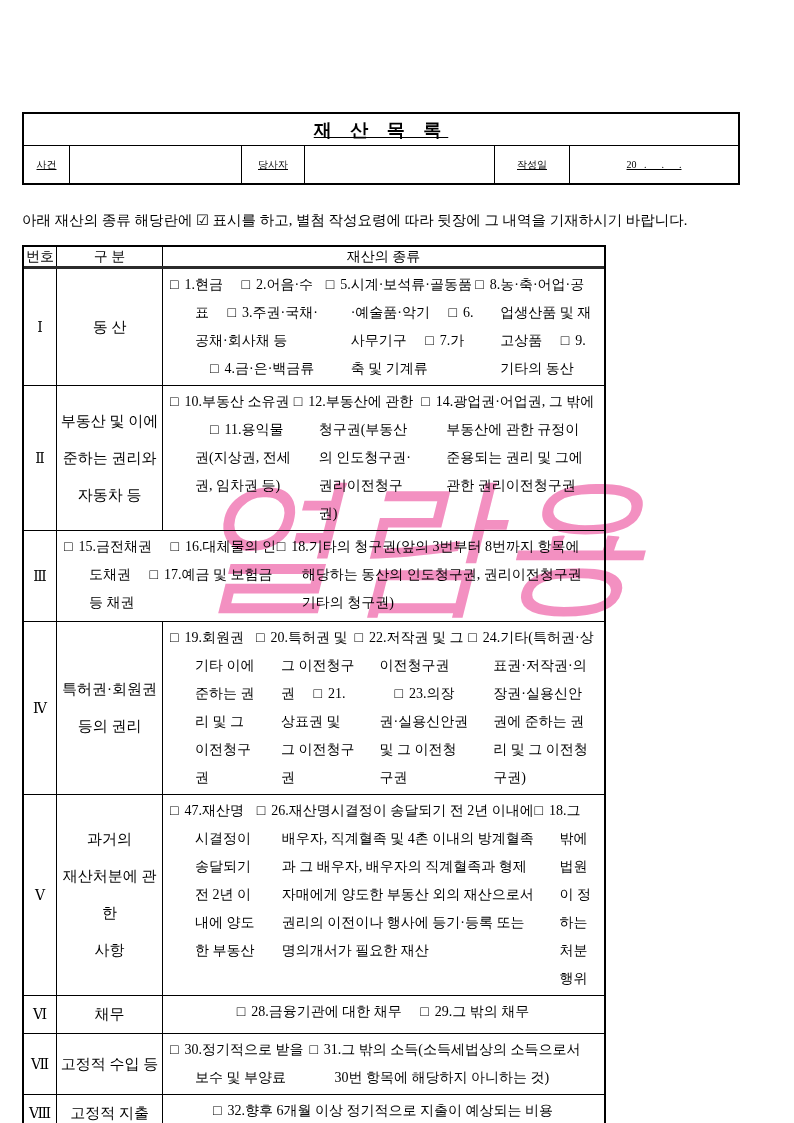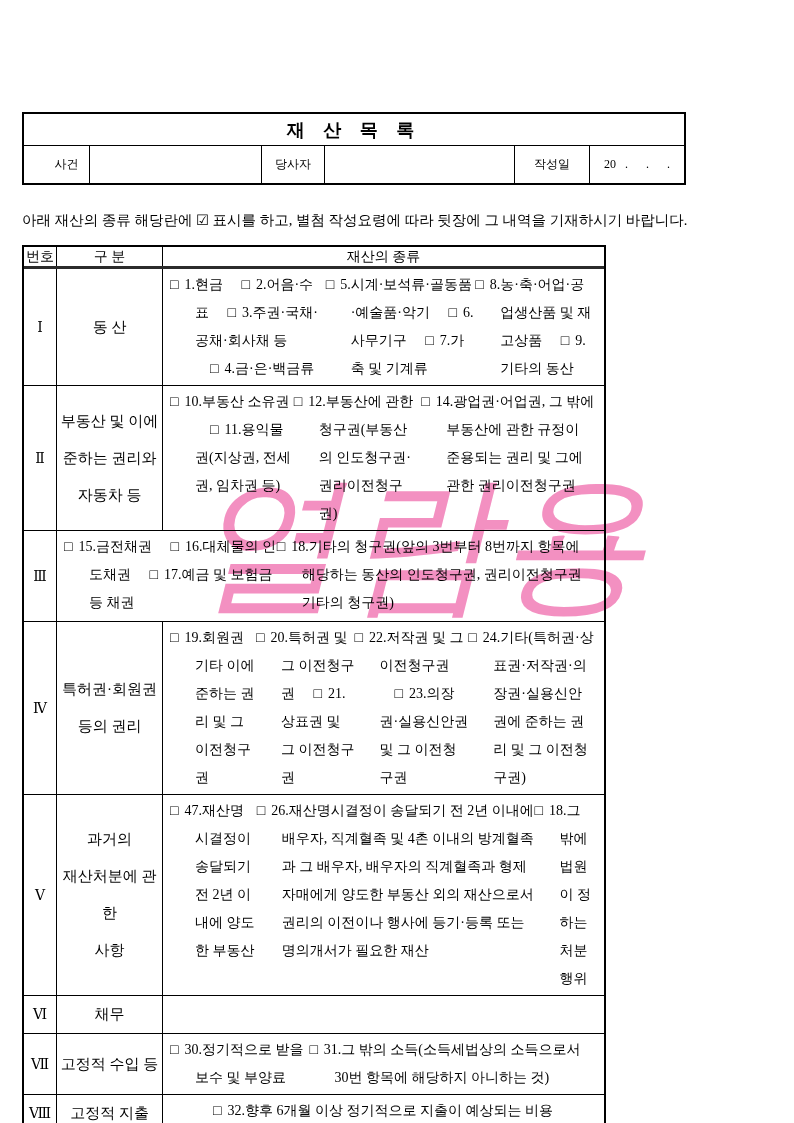--- a/index.html
+++ b/index.html
@@ -21,27 +21,27 @@
     color:#ec4899;
     opacity:.6;
     z-index:0;
     white-space:nowrap;
     font-family:"Liberation Serif","DejaVu Serif",serif;
     font-style:italic;
   }
   .content { position:relative; z-index:1; padding:112px 0 0 22px; width:740px; }
 
   
-  .hdr-box { width:664px; border:2px solid #000; background:transparent; }
+  .hdr-box { width:718px; border:2px solid #000; background:transparent;text-decoration:underline; }
   .hdr-title {
     height:32px; border-bottom:1px solid #000;
     display:flex; align-items:center; justify-content:center;
     font-size:18px; font-weight:bold; letter-spacing:7px;
   }
-  .hdr-info { display:flex; height:37px; font-size:12px;padding-left:20px; }
+  .hdr-info { display:flex; height:37px; font-size:10px; }
   .cell { display:flex; align-items:center; border-right:1px solid #000; height:100%; }
   .cell:last-child { border-right:none; }
   .cell.label { justify-content:center; }
   .w46 { width:46px; } .w172 { width:172px; } .w63 { width:63px; }
   .w190 { width:190px; } .w75 { width:75px; }
   .cell.flex1 { flex:1; }
   .cell.date { justify-content:center; white-space:pre; }
 
   
   .instruction { margin-top:25px; width:718px; font-size:14.5px; line-height:20px; }
@@ -203,20 +203,26 @@
           </div>
           <div class="line">
             <span class="item"><span class="cb">□</span><span>18.그 밖에 법원이 정하는 처분행위</span></span>
           </div>
         </div>
       </div>
 
       <div class="trow h32">
         <div class="c-no">Ⅵ</div>
         <div class="c-cat">채무</div>
+        <div class="c-items">
+          <div class="line">
+            <span class="item"><span class="cb">□</span><span>28.금융기관에 대한 채무</span></span>
+            <span class="item"><span class="cb">□</span><span>29.그 밖의 채무</span></span>
+          </div>
+        </div>
       </div>
 
       <div class="trow h62">
         <div class="c-no">Ⅶ</div>
         <div class="c-cat">고정적 수입 등</div>
         <div class="c-items">
           <div class="line">
             <span class="item"><span class="cb">□</span><span>30.정기적으로 받을 보수 및 부양료</span></span>
           </div>
           <div class="line">

